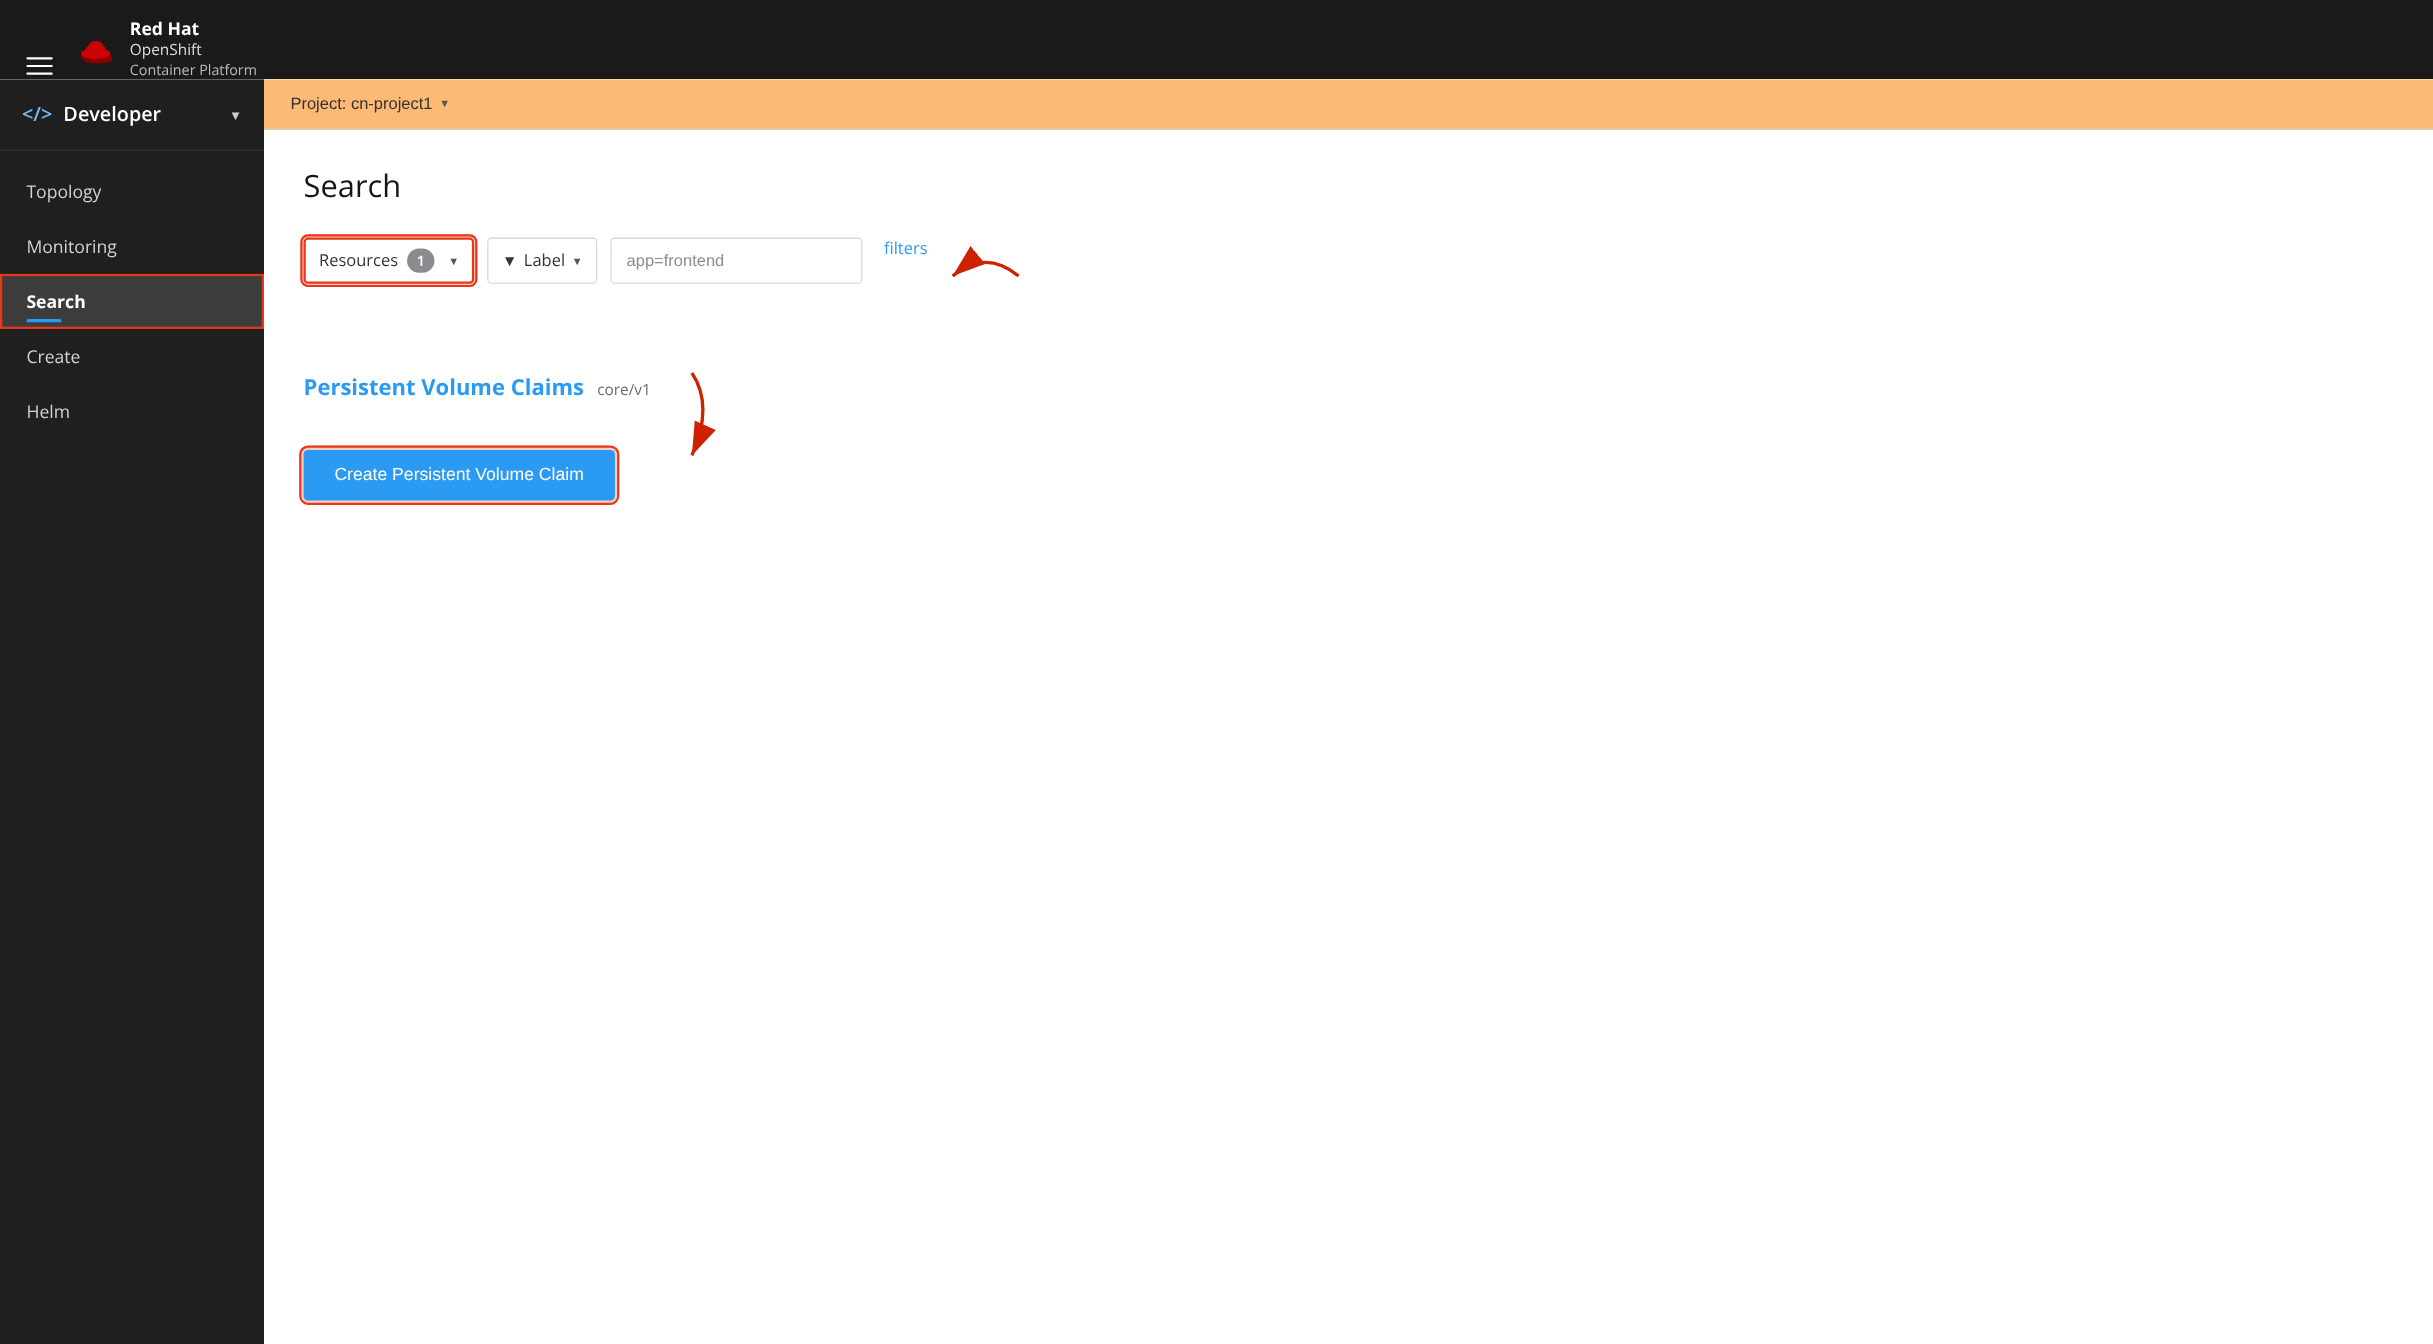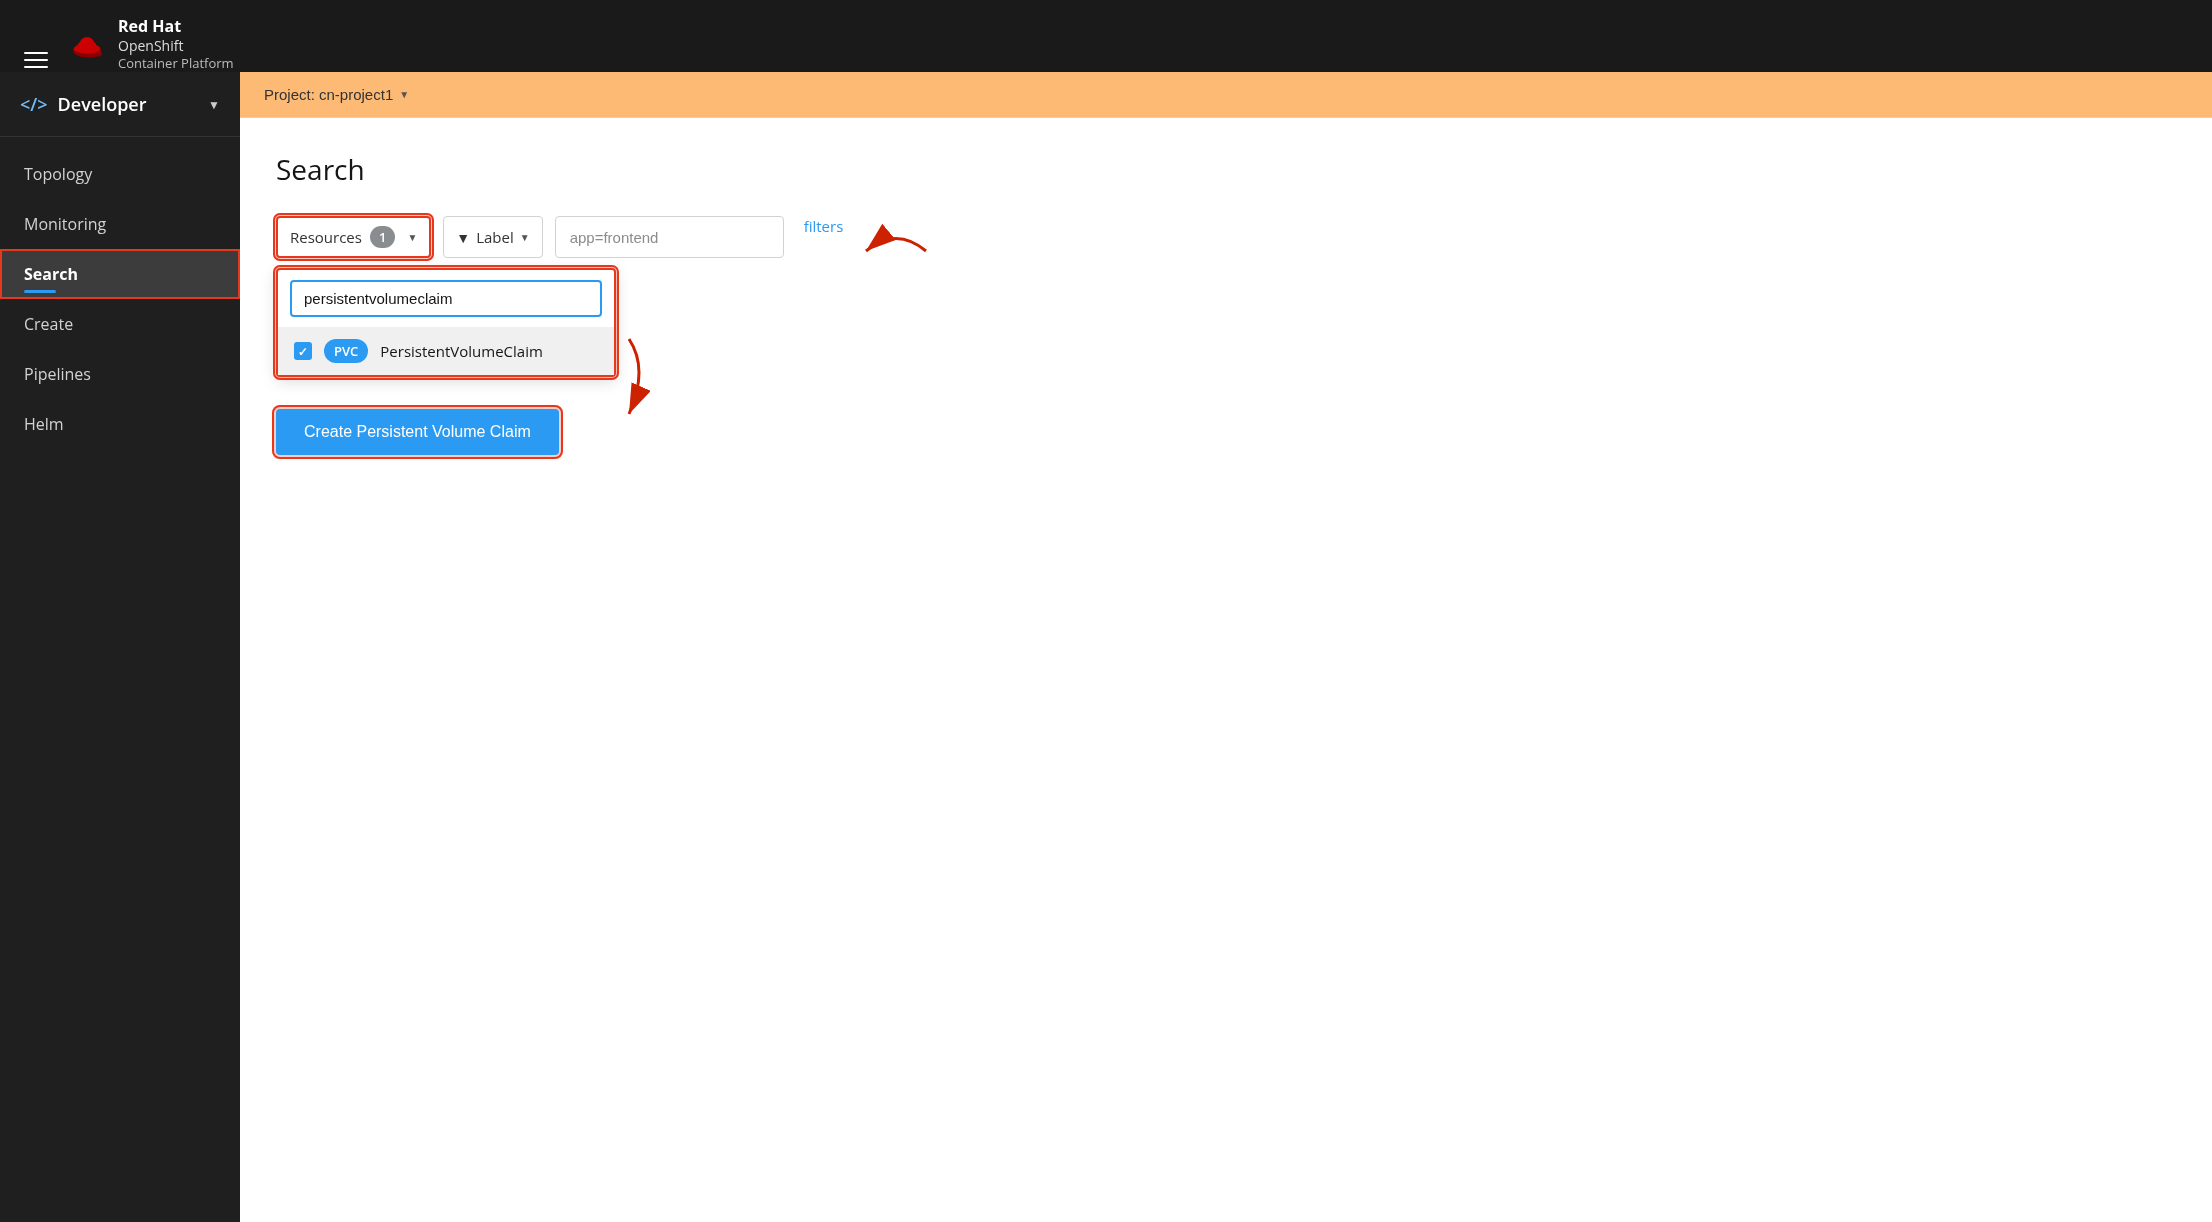--- a/index.html
+++ b/index.html
@@ -279,21 +279,20 @@
     <div class="perspective-selector">
       <span class="perspective-icon">&lt;/&gt;</span>
       <span class="perspective-label">Developer</span>
       <span class="perspective-chevron">▼</span>
     </div>
     <nav class="sidebar-nav">
       <div class="sidebar-item">Topology</div>
       <div class="sidebar-item">Monitoring</div>
       <div class="sidebar-item active">Search</div>
       <div class="sidebar-item">Create</div>
-      <div class="sidebar-item">Pipelines</div>
       <div class="sidebar-item">Helm</div>
     </nav>
   </div>
 
   <div class="main-content">
 
     <div class="project-bar">
       <button class="project-dropdown-btn">
         <span>Project: cn-project1</span>
         <span class="dropdown-arrow">▼</span>
@@ -324,30 +323,20 @@
 
         <svg style="position:absolute;left:560px;top:-20px;pointer-events:none;" width="120" height="60" viewBox="0 0 120 60">
           <defs>
               <marker id="arrowhead1" markerWidth="10" markerHeight="7" refX="10" refY="3.5" orient="auto">
                 <polygon points="0 0, 10 3.5, 0 7" fill="#cc2200"></polygon>
               </marker>
             </defs>
           <path d="M 90 55 Q 60 30 30 55" stroke="#cc2200" stroke-width="3" fill="none" marker-end="url(#arrowhead1)"></path>
         </svg>
 
-        <div class="resources-dropdown-panel">
-          <div class="search-input-row">
-            <input class="search-input-field" type="text" value="persistentvolumeclaim" style="">
-          </div>
-          <div class="dropdown-option">
-            <div class="checkbox-icon"></div>
-            <span class="pvc-badge">PVC</span>
-            <span class="option-label">PersistentVolumeClaim</span>
-          </div>
-        </div>
       </div>
 
       
       <div class="section-heading" style="margin-top:80px;">
         <span class="section-title">Persistent Volume Claims</span>
         <span class="section-api-version">core/v1</span>
       </div>
 
       
       <div class="create-btn-wrapper" style="position:relative;margin-top:20px;">

